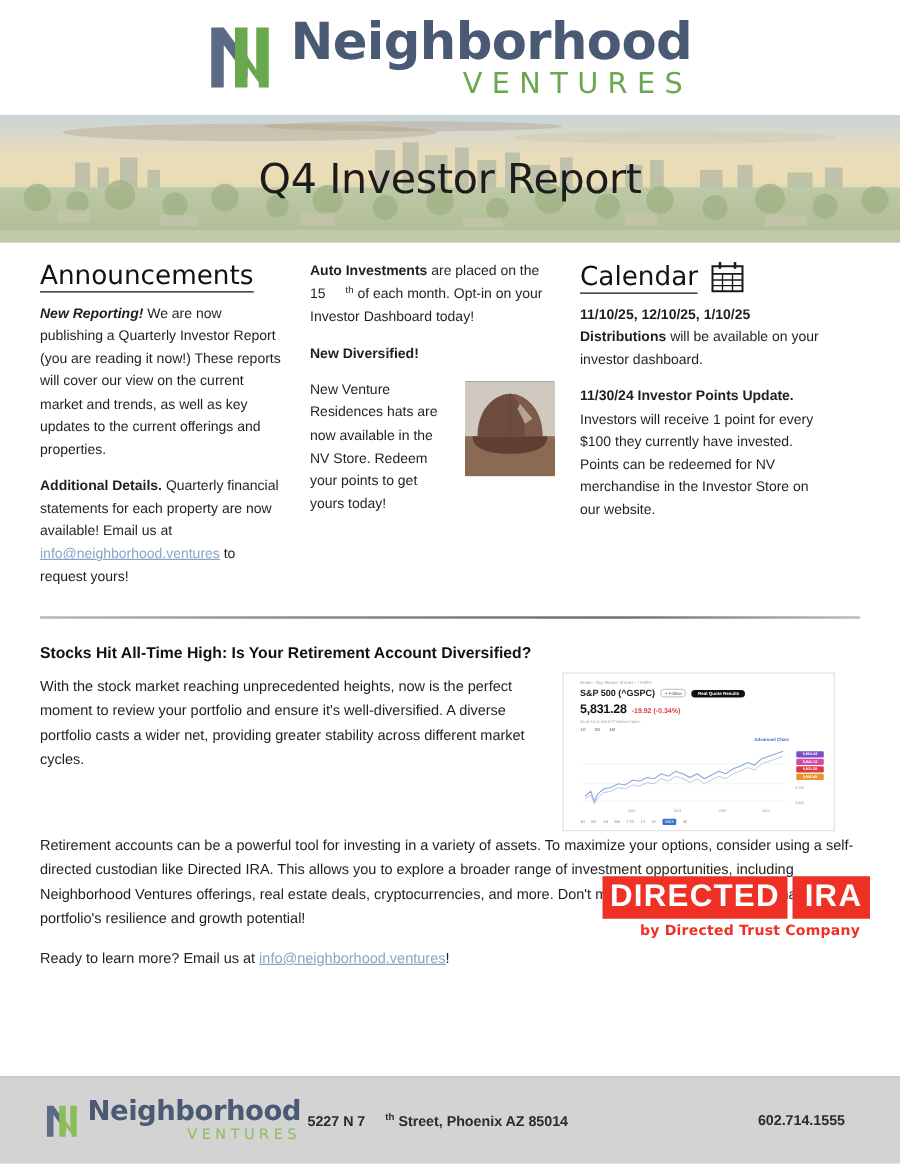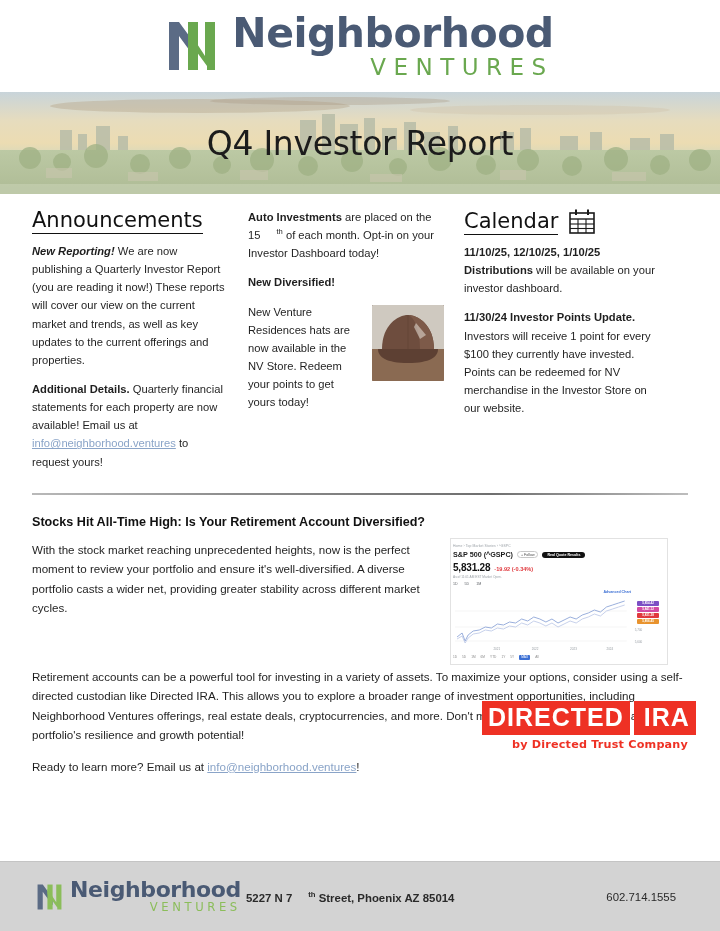--- a/index.html
+++ b/index.html
@@ -148,21 +148,21 @@
     margin-bottom: 5px;
   }
   .art-wide { font-size: 11.6px; line-height: 1.68; color: #1f1f1f; margin-bottom: 12px; }
 
   
   .stock-card {
     width: 218px;
     flex: none;
     background: #fff;
     border: 1px solid #e2e2e2;
-    padding: 5px 6px 4px 2px;
+    padding: 5px 6px 4px 13px;
     font-family: "Liberation Sans", sans-serif;
     transform: translateY(-2px);
   }
   .sw-crumb { font-size: 3.4px; color: #9aa0a6; margin-bottom: 2.5px; letter-spacing: .1px; }
   .sw-row1 { display: flex; align-items: center; gap: 4px; margin-bottom: 3px; }
   .sw-sym { font-size: 7.2px; font-weight: bold; color: #1b1b1b; }
   .sw-pill {
     font-size: 3.6px; color: #4a4a4a; border: .5px solid #c8c8c8;
     border-radius: 6px; padding: .8px 3px;
   }
@@ -219,21 +219,21 @@
     border-top: 1px solid #c4c4c4;
     display: flex;
     align-items: center;
   }
   .f-logo { display: flex; align-items: center; gap: 7px; margin-left: 36px; width: 210px; }
   .f-mark { width: 27px; height: 30px; }
   .f-words { display: flex; flex-direction: column; line-height: 1; }
   .f-name { font-size: 22px; font-weight: bold; color: #4a5a74; font-family: "DejaVu Sans", sans-serif; letter-spacing: -.4px; }
   .f-sub { font-size: 11.6px; color: #8bbd5a; letter-spacing: 3.6px; text-align: right; margin-top: 1px; font-family: "DejaVu Sans", sans-serif; }
   .f-addr { font-size: 11.4px; font-weight: bold; color: #2a2a2a; flex: 1; }
-  .f-phone { font-size: 11.4px; font-weight: normal; color: #2a2a2a; margin-right: 44px; }
+  .f-phone { font-size: 11.4px; font-weight: bold; color: #2a2a2a; margin-right: 44px; }
 </style>
 </head>
 <body>
 
 <div class="page">
 
   <div class="masthead">
     <div class="logo-lockup">
       <svg class="logo-mark" viewBox="0 0 52 56">
         <path d="M3 4 L3 52 L13 52 L13 18 L32 44 L32 30 L13 4 Z" fill="#5b6b85"></path>

